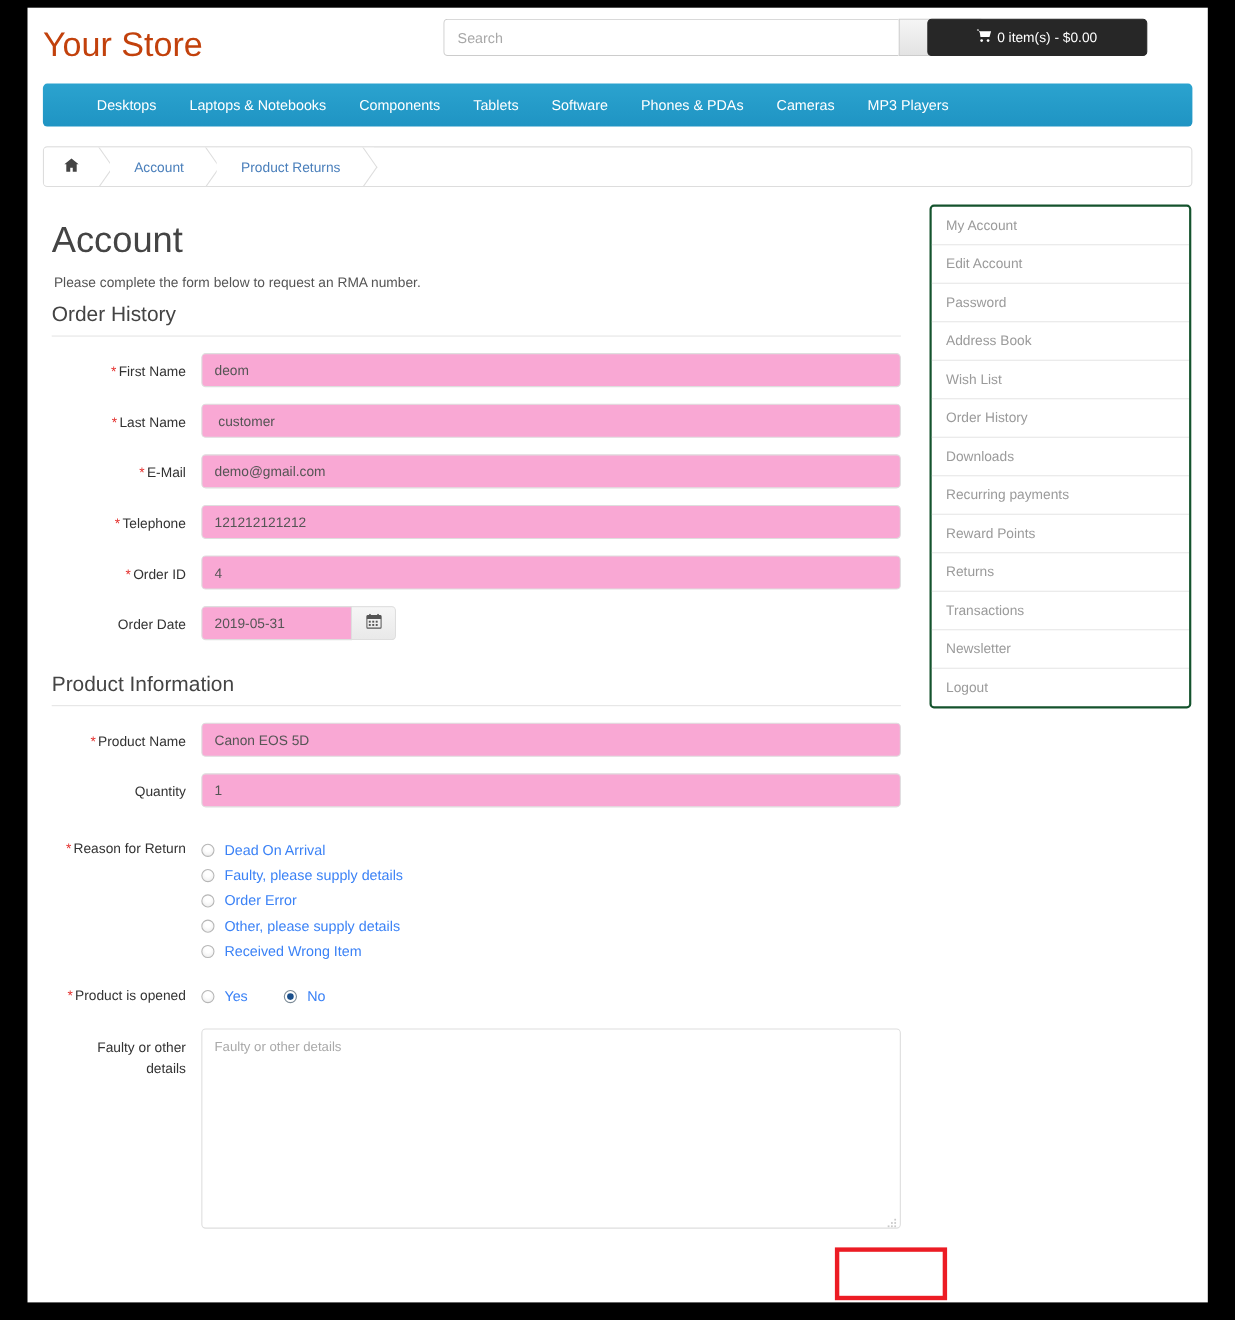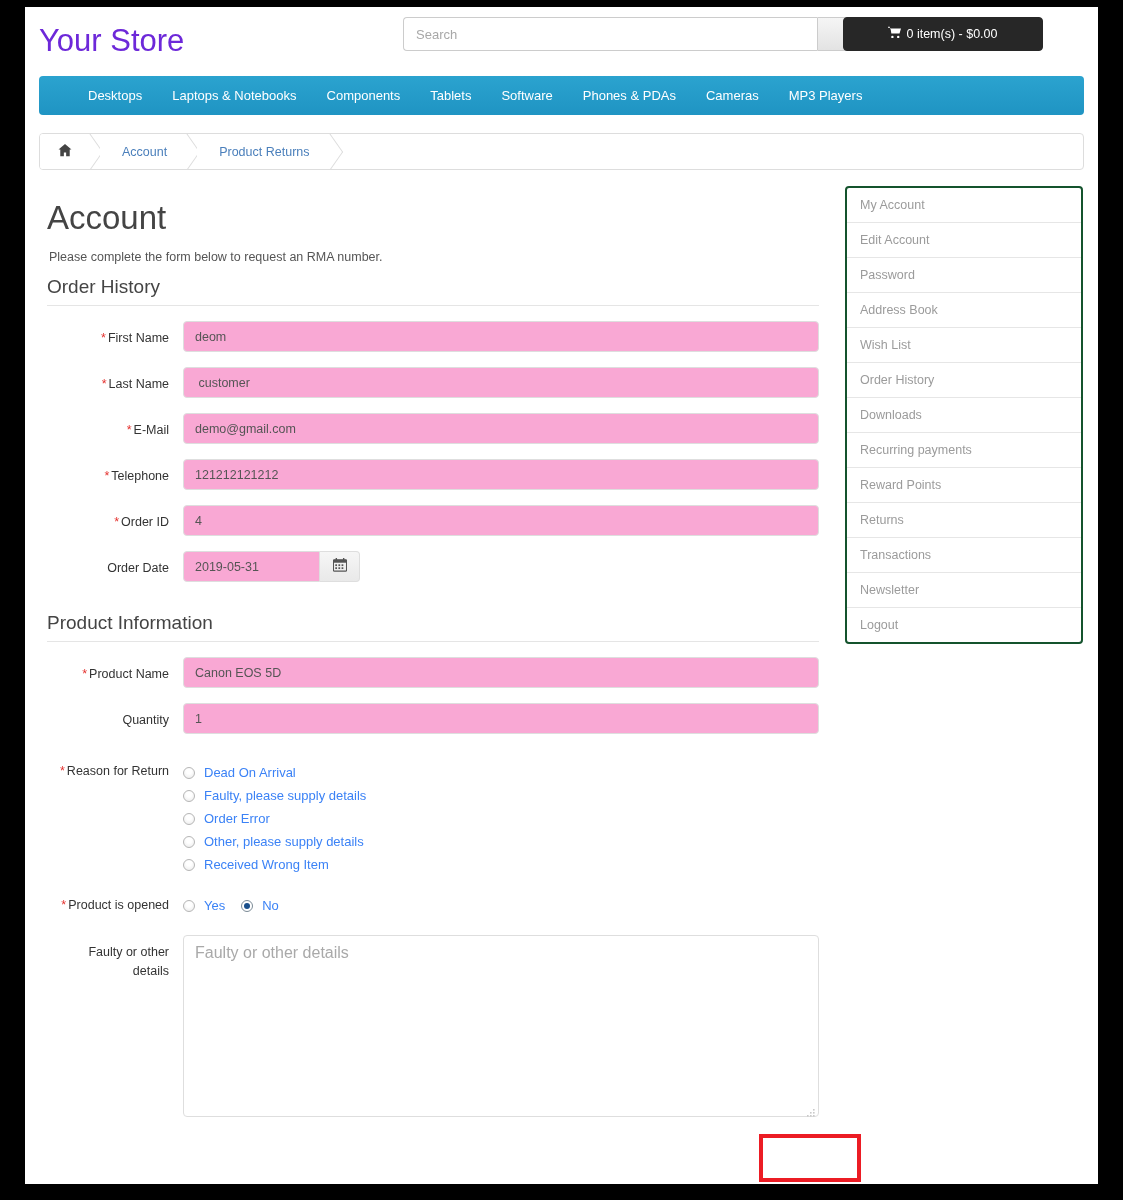--- a/index.html
+++ b/index.html
@@ -25,21 +25,21 @@
   
   .header {
     position: relative;
     height: 68px;
   }
   .logo {
     position: absolute;
     left: 14px;
     top: 18px;
     font-size: 31px;
-    color: #6d28d9;
+    color: #c2410c;
     font-weight: normal;
     letter-spacing: 0px;
     line-height: 1;
   }
   .search-wrap {
     position: absolute;
     left: 378px;
     top: 10px;
     width: 492px;
     height: 34px;
@@ -266,31 +266,31 @@
     border-color: #7b8a96;
   }
   .rdo.on::after {
     content: "";
     position: absolute;
     left: 2px; top: 2px;
     width: 6px; height: 6px;
     border-radius: 50%;
     background: #1a4f8b;
   }
-  .inline-radios { display: flex; align-items: flex-end; gap: 16px; }
+  .inline-radios { display: flex; align-items: flex-end; gap: 33px; }
   .inline-radios .radio-line { margin: 0; }
 
   .ta {
     display: block;
     width: 636px;
     height: 182px;
     border: 1px solid #dedede;
     border-radius: 4px;
     padding: 8px 11px;
-    font-size: 16px;
+    font-size: 12px;
     color: #555;
     font-family: "Liberation Sans", sans-serif;
     resize: none;
     outline: none;
     background: #ffffff;
   }
   .ta::placeholder { color: #a9a9a9; }
   .ta-wrap { position: relative; width: 636px; }
   .ta-grip {
     position: absolute;

